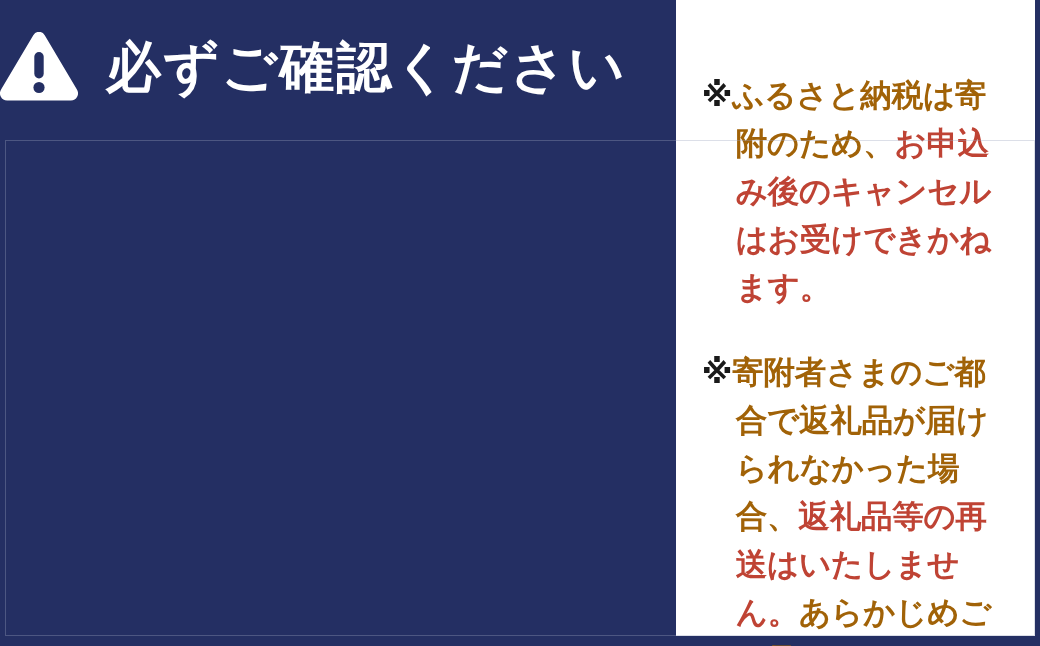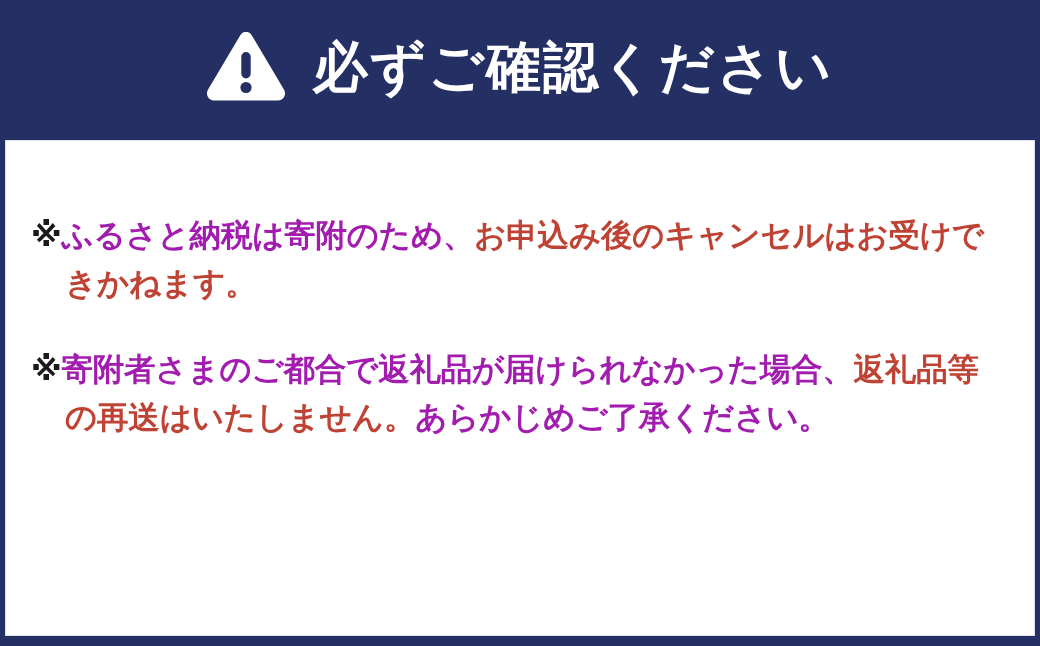--- a/index.html
+++ b/index.html
@@ -14,21 +14,21 @@
     overflow: hidden;
   }
 
   .notice-card {
     position: relative;
     box-sizing: border-box;
     width: 1040px;
     height: 646px;
     background: #242f63;
     display: flex;
-    flex-direction: column;
+    gap: 44px;
   }
 
   
   .notice-header {
     box-sizing: border-box;
     height: 140px;
     flex: 0 0 140px;
     background: #242f63;
     display: flex;
     align-items: center;
@@ -82,21 +82,21 @@
     padding-left: 34px;
   }
   .notice-item:last-child {
     margin-bottom: 0;
   }
 
   .notice-item .marker {
     margin-left: -34px;
   }
 
-  .seg-black { color: #a21caf; }
+  .seg-black { color: #a16207; }
   .seg-red   { color: #bf4334; }
 
   
   .notice-body::before {
     content: "";
     position: absolute;
     left: 5px;
     right: 5px;
     top: 140px;
     bottom: 10px;

